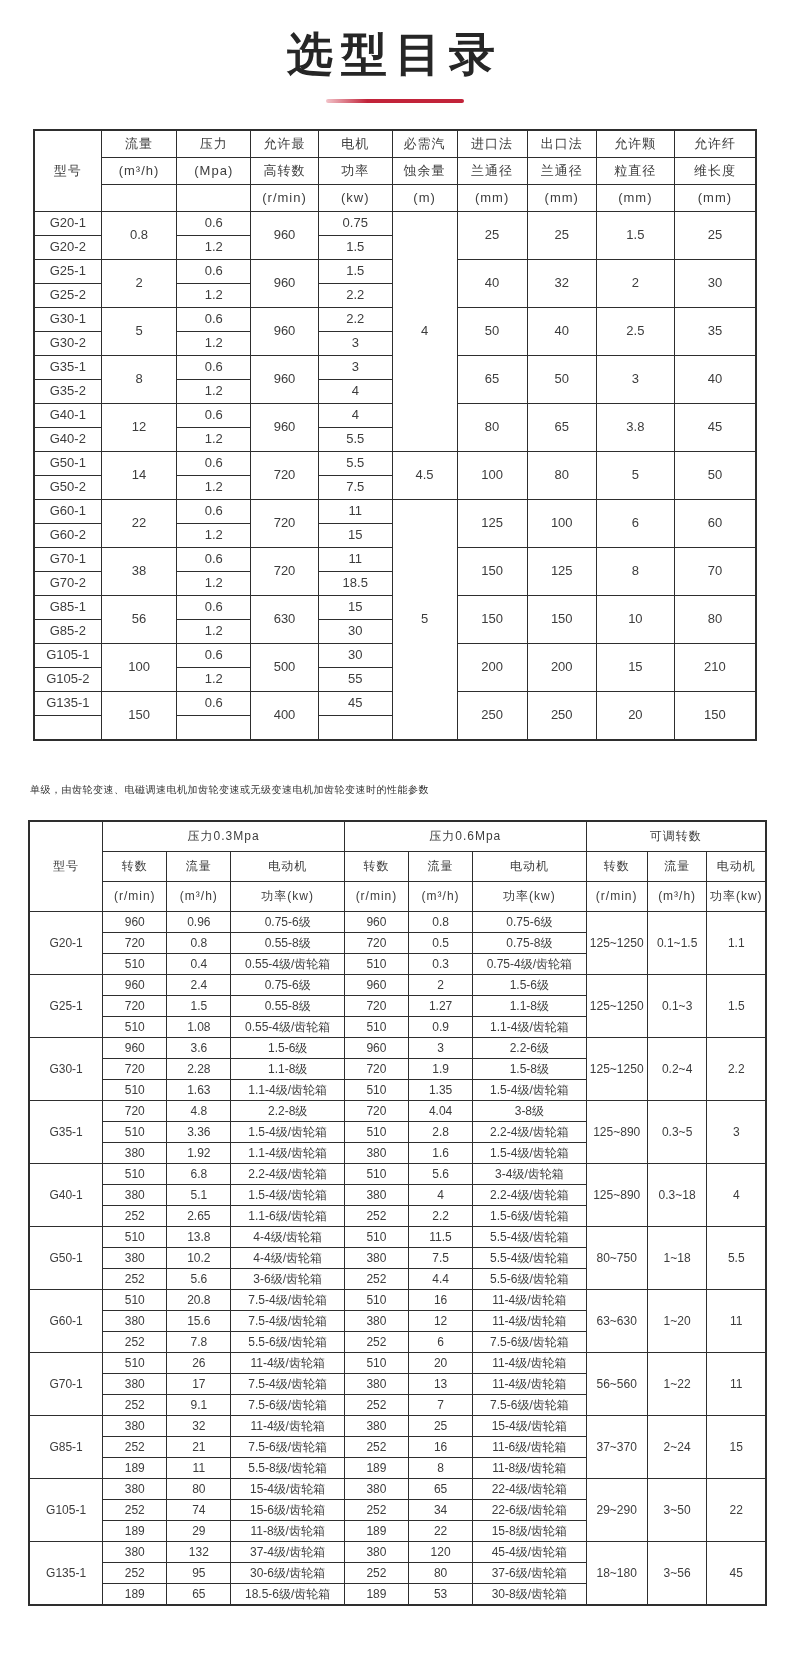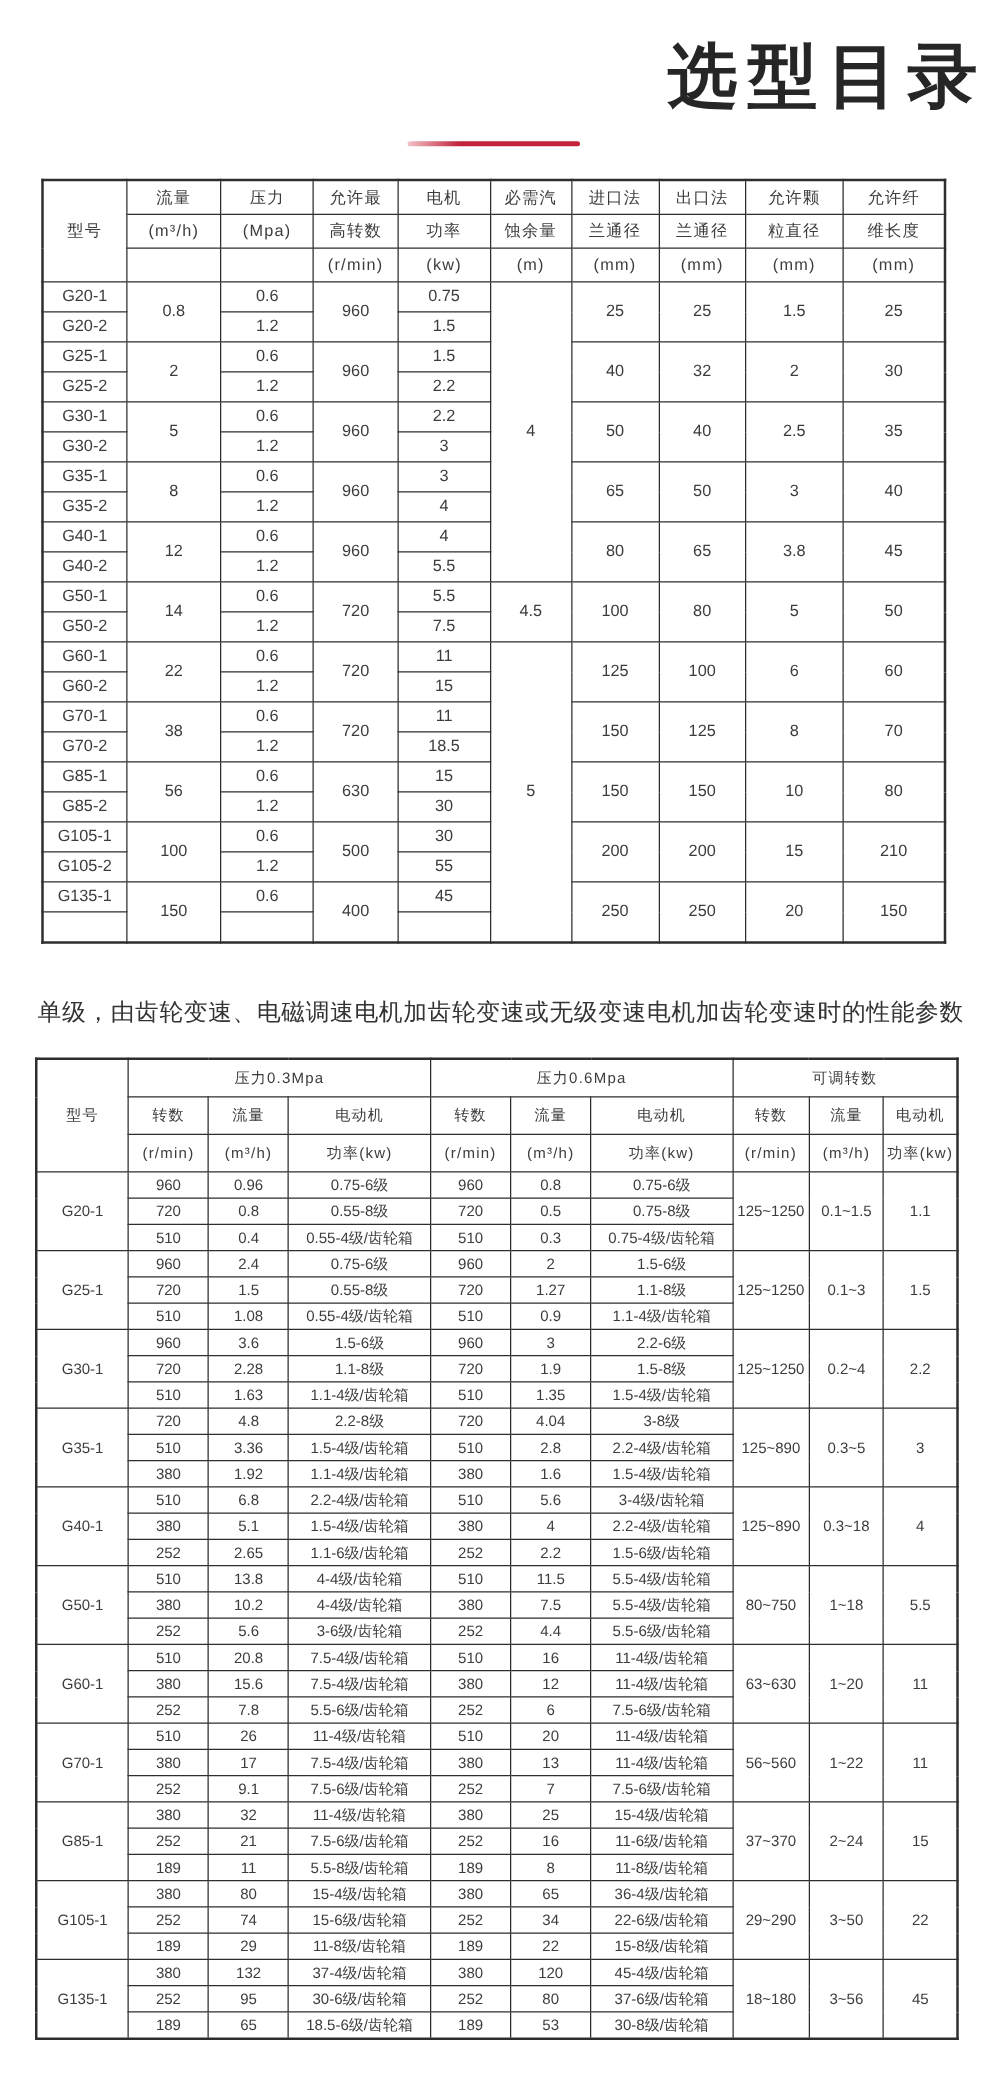--- a/index.html
+++ b/index.html
@@ -2,39 +2,39 @@
 <html><head>
 <meta charset="utf-8">
 <style>
   html,body { margin:0; padding:0; background:#ffffff; }
   .page {
     width:790px; height:1664px; background:#ffffff; overflow:hidden;
     font-family:"Liberation Sans","DejaVu Sans",sans-serif; color:#3c3c3c;
     position:relative;
   }
   .title {
-    margin:24px 0 0 0; text-align:right;
-    font-size:56px; font-weight:bold; letter-spacing:8px; color:#262626;
+    margin:24px 0 0 0; text-align:center;
+    font-size:46px; font-weight:bold; letter-spacing:8px; color:#262626;
   }
   .title-underline {
     width:138px; height:4px; margin:13px auto 0 auto; border-radius:2px;
     background:#c2233a;
   }
   table { border-collapse:collapse; table-layout:fixed; }
   th,td {
     border:1px solid #2e2e2e; text-align:center; vertical-align:middle;
     font-weight:normal; padding:0 2px; overflow:hidden; word-break:break-all;
     line-height:1.25;
   }
   
   .t1 { margin:26px 0 0 33px; width:724px; font-size:13px; border:2px solid #2e2e2e; }
   .t1 thead th { height:26px; letter-spacing:1px; }
   .t1 tbody td { height:23px; }
   
-  .note { margin:42px 0 0 30px; font-size:19px; color:#333333; letter-spacing:0.5px; }
+  .note { margin:42px 0 0 30px; font-size:10px; color:#333333; letter-spacing:0.5px; }
   
   .t2 { margin:23px 0 0 28px; width:739px; font-size:12px; border:2px solid #2e2e2e; }
   .t2 thead th { height:29px; letter-spacing:1px; }
   .t2 tbody td { height:20px; }
 </style>
 </head>
 <body>
 
 <div class="page">
 
@@ -571,21 +571,21 @@
           <td>8</td>
           <td>11-8级/齿轮箱</td>
         </tr>
         <tr>
           <td rowspan="3">G105-1</td>
           <td>380</td>
           <td>80</td>
           <td>15-4级/齿轮箱</td>
           <td>380</td>
           <td>65</td>
-          <td>36-4级/齿轮箱</td>
+          <td>22-4级/齿轮箱</td>
           <td rowspan="3">29~290</td>
           <td rowspan="3">3~50</td>
           <td rowspan="3">22</td>
         </tr>
         <tr>
           <td>252</td>
           <td>74</td>
           <td>15-6级/齿轮箱</td>
           <td>252</td>
           <td>34</td>

